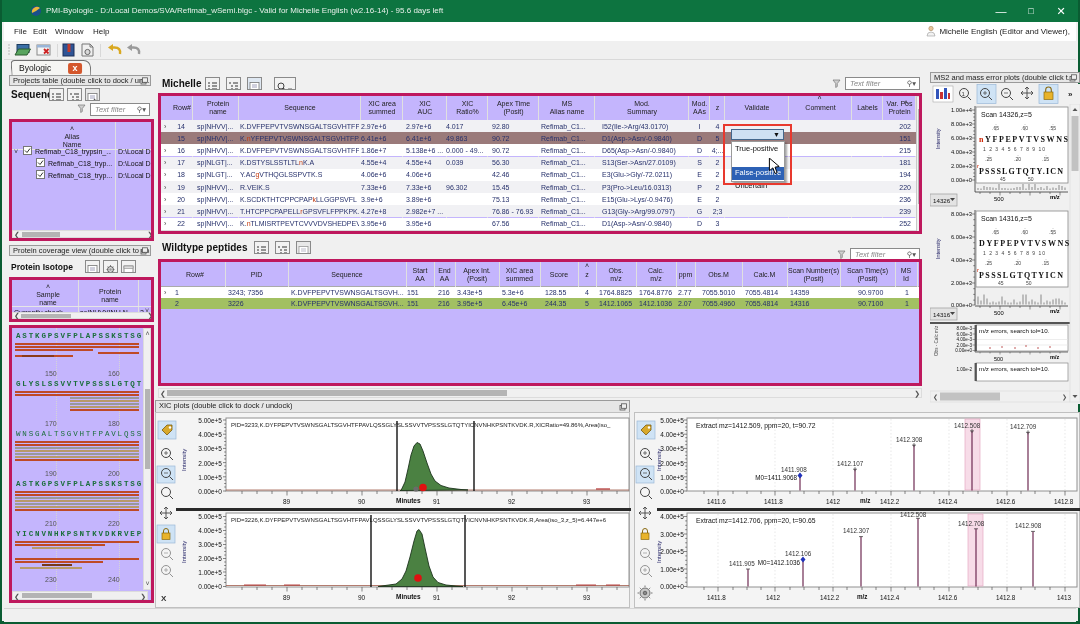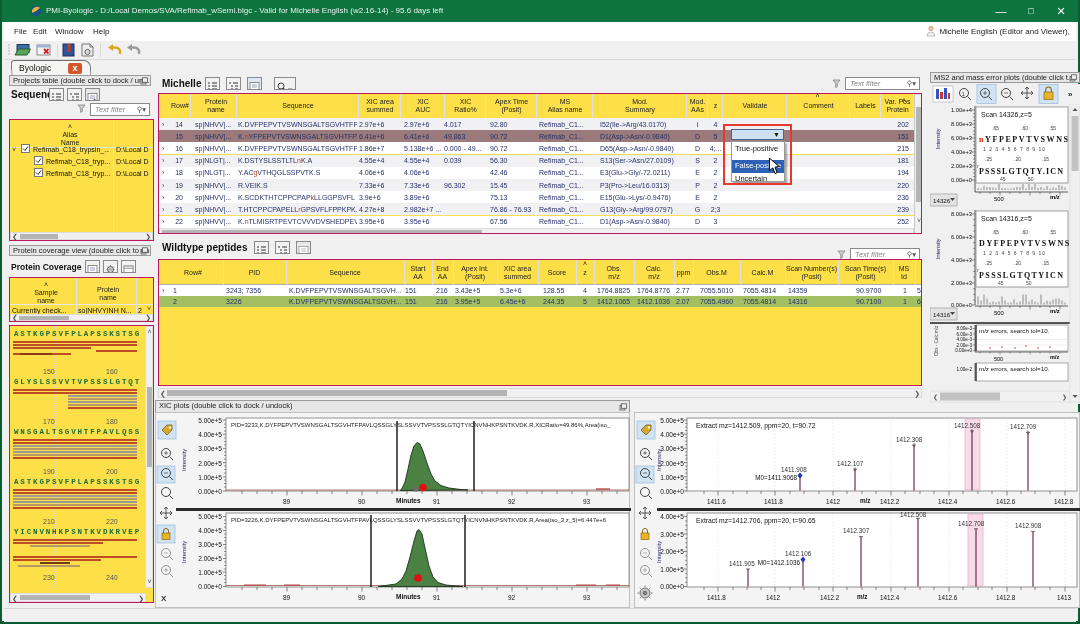--- a/index.html
+++ b/index.html
@@ -21,21 +21,21 @@
 #tabrow { position:absolute; top:60px; left:2px; right:2px; height:15px; background:#f0f0f0; }
 #tab1 { position:absolute; left:7px; top:0px; width:80px; height:15px; background:#f5f5f3; border:1px solid #707070; border-bottom:none; border-radius:4px 7px 0 0; transform:skewX(3deg); }
 #tab1 span { position:absolute; left:7px; top:2px; font-size:8.5px; color:#111; transform:skewX(-3deg); }
 #tabx { position:absolute; left:56px; top:2px; width:14px; height:11px; background:#d4572c; border-radius:2px; color:#fff; font-size:9px; font-weight:bold; text-align:center; line-height:10px; transform:skewX(-3deg); }
 
 .phead { position:absolute; height:11px; background:#e6e6e6; border:1px solid #9a9a9a; font-size:7.5px; color:#222; line-height:10px; padding-left:3px; white-space:nowrap; overflow:hidden; }
 .pin { position:absolute; right:2px; top:1px; width:8px; height:8px; }
 .ptitle { font-weight:bold; font-size:10px; color:#111; }
 .icbtn { position:absolute; width:15px; height:13px; border:1px solid #8a8a8a; background:#f2f2f2; overflow:hidden; }
 
-.tbl { position:absolute; background:#fde047; border:1px solid #be185d; overflow:hidden; }
+.tbl { position:absolute; background:#c4b5fd; border:3px solid #be185d; overflow:hidden; }
 .th { position:absolute; font-size:7px; color:#222; text-align:center; line-height:8px; }
 .cell { position:absolute; font-size:7px; line-height:10px; color:#26306b; white-space:nowrap; overflow:hidden; }
 .red { color:#c33a10; }
 .colline { position:absolute; width:1px; background:#e0e0e0; }
 .rowline { position:absolute; height:1px; background:#e6e6e6; }
 
 .sb { position:absolute; background:#f0f0f0; border:1px solid #dcdcdc; }
 .sbthumb { position:absolute; background:#b4b4b4; }
 .sbarrow { position:absolute; font-size:7px; color:#555; line-height:8px; text-align:center; }
 
@@ -181,21 +181,21 @@
         <div class="sbarrow" style="right:1px;top:0">❯</div>
       <div class="sbthumb" style="left:9px;top:1px;width:38px;height:5px"></div>
     </div>
   </div>
   <div class="phead" style="left:7px;top:245px;width:142px">Protein coverage view (double click to do...
     <svg class="pin" viewBox="0 0 8 8">
         <rect x="1" y="2.5" width="5" height="4.5" fill="none" stroke="#555" stroke-width="0.8"></rect>
         <rect x="2.5" y="0.8" width="5" height="4.5" fill="#eee" stroke="#555" stroke-width="0.8"></rect>
       </svg>
   </div>
-  <div class="abs ptitle" style="left:9px;top:262px;font-size:8.5px">Protein Coverage</div>
+  <div class="abs ptitle" style="left:9px;top:262px;font-size:8.5px">Protein Isotope</div>
   <div class="abs icbtn" style="left:83px;top:260px"><svg width="13" height="11" viewBox="0 0 13 11">
         <rect x="2" y="1.5" width="9" height="8" fill="#fff" stroke="#777" stroke-width="0.8"></rect>
         <path d="M4 4h5M4 6h5" stroke="#88a" stroke-width="0.8"></path>
       </svg></div>
   <div class="abs icbtn" style="left:101px;top:260px"><svg width="13" height="11" viewBox="0 0 13 11">
         <circle cx="6.5" cy="5.5" r="3" fill="#ddd" stroke="#666"></circle>
         <circle cx="6.5" cy="5.5" r="1.2" fill="#999"></circle>
         <path d="M6.5 1v2M6.5 8v2M2.5 5.5h2M8.5 5.5h2M3.6 2.6l1.4 1.4M8 7l1.4 1.4M9.4 2.6L8 4M5 7L3.6 8.4" stroke="#666" stroke-width="0.8"></path>
       </svg></div>
   <div class="abs icbtn" style="left:119px;top:260px"><svg width="13" height="11" viewBox="0 0 13 11">
@@ -236,21 +236,21 @@
 <div style="font-family:'Liberation Mono',monospace;font-weight:bold;font-size:7.5px;letter-spacing:1.85px;color:#1a6e3a;position:absolute;left:4px;white-space:nowrap;top:52px">GLYSLSSVVTVPSSSLGTQT</div>
 <div style="position:absolute;left:3px;top:63px;width:124px;height:2px;background:#bf4a26"></div>
 <div style="position:absolute;left:3px;top:66px;width:124px;height:2px;background:#bf4a26"></div>
 <div style="position:absolute;left:58px;top:69px;width:69px;height:2px;background:#9a9a9a"></div>
 <div style="position:absolute;left:58px;top:72px;width:69px;height:2px;background:#b89a6a"></div>
 <div style="position:absolute;left:58px;top:75px;width:69px;height:2px;background:#9a9a9a"></div>
 <div style="position:absolute;left:58px;top:78px;width:69px;height:2px;background:#b89a6a"></div>
 <div style="position:absolute;left:58px;top:81px;width:69px;height:2px;background:#bf4a26"></div>
 <div style="position:absolute;font-size:7px;color:#555;;left:33px;top:92px">170</div>
 <div style="position:absolute;font-size:7px;color:#555;;left:96px;top:92px">180</div>
-<div style="font-family:'Liberation Mono',monospace;font-weight:bold;font-size:7.5px;letter-spacing:1.85px;color:#1a6e3a;position:absolute;left:4px;white-space:nowrap;top:102px">WNSGALTSGVHTFPAVLQSS</div>
+<div style="font-family:'Liberation Mono',monospace;font-weight:normal;font-size:7.5px;letter-spacing:1.85px;color:#1a6e3a;position:absolute;left:4px;white-space:nowrap;top:102px">WNSGALTSGVHTFPAVLQSS</div>
 <div style="position:absolute;left:3px;top:113px;width:124px;height:2px;background:#bf4a26"></div>
 <div style="position:absolute;left:3px;top:116px;width:124px;height:2px;background:#bf4a26"></div>
 <div style="position:absolute;left:3px;top:119px;width:124px;height:2px;background:#9a9a9a"></div>
 <div style="position:absolute;left:3px;top:122px;width:124px;height:2px;background:#b89a6a"></div>
 <div style="position:absolute;left:3px;top:125px;width:124px;height:2px;background:#9a9a9a"></div>
 <div style="position:absolute;left:3px;top:128px;width:124px;height:2px;background:#b89a6a"></div>
 <div style="position:absolute;left:3px;top:131px;width:124px;height:2px;background:#bf4a26"></div>
 <div style="position:absolute;font-size:7px;color:#555;;left:33px;top:142px">190</div>
 <div style="position:absolute;font-size:7px;color:#555;;left:96px;top:142px">200</div>
 <div style="font-family:'Liberation Mono',monospace;font-weight:bold;font-size:7.5px;letter-spacing:1.85px;color:#1a6e3a;position:absolute;left:4px;white-space:nowrap;top:152px">ASTKGPSVFPLAPSSKSTSG</div>
@@ -485,21 +485,21 @@
     <div class="sb" style="left:755px;top:0;width:8px;height:141px;border-left:1px solid #c8c8c8">
       <div class="sbthumb" style="left:1px;top:12px;width:6px;height:95px"></div>
       <div class="sbarrow" style="left:0px;bottom:9px;width:8px">˅</div>
     </div>
   </div>
 
   <div class="abs" style="left:729px;top:129px;width:53px;height:11px;background:#cfe0f2;border:1px solid #44678c">
     <span class="abs" style="right:3px;top:1px;font-size:7px;color:#111">▼</span>
   </div>
   <div class="abs" style="left:729px;top:141px;width:54px;height:41px;background:#fff;border:1px solid #9a9a9a;box-shadow:2px 2px 2px rgba(0,0,0,0.35);font-size:7.5px;color:#111">
-    <div style="padding:2px 0 4px 3px;height:18px">True-positive</div>
+    <div style="padding:2px 0 4px 3px;height:25px">True-positive</div>
     <div style="padding:1px 0 0 3px;height:13px;background:#2d61b5;color:#fff">False-positive</div>
     <div style="padding:1px 0 0 3px;height:12px">Uncertain</div>
   </div>
   <svg class="abs" style="left:766px;top:158px" width="14" height="17" viewBox="0 0 10 12">
       <path d="M1 0 L1 9 L3.5 7 L5 11 L6.5 10.4 L5 6.5 L8 6 Z" fill="#fff" stroke="#000" stroke-width="0.7"></path>
     </svg>
   <div class="abs" style="left:721px;top:124px;width:69px;height:61px;border:2.5px solid #e8392e"></div>
 
   <div class="abs ptitle" style="left:160px;top:242px">Wildtype peptides</div>
   <div class="abs icbtn" style="left:252px;top:241px"><svg width="13" height="11" viewBox="0 0 13 11">

